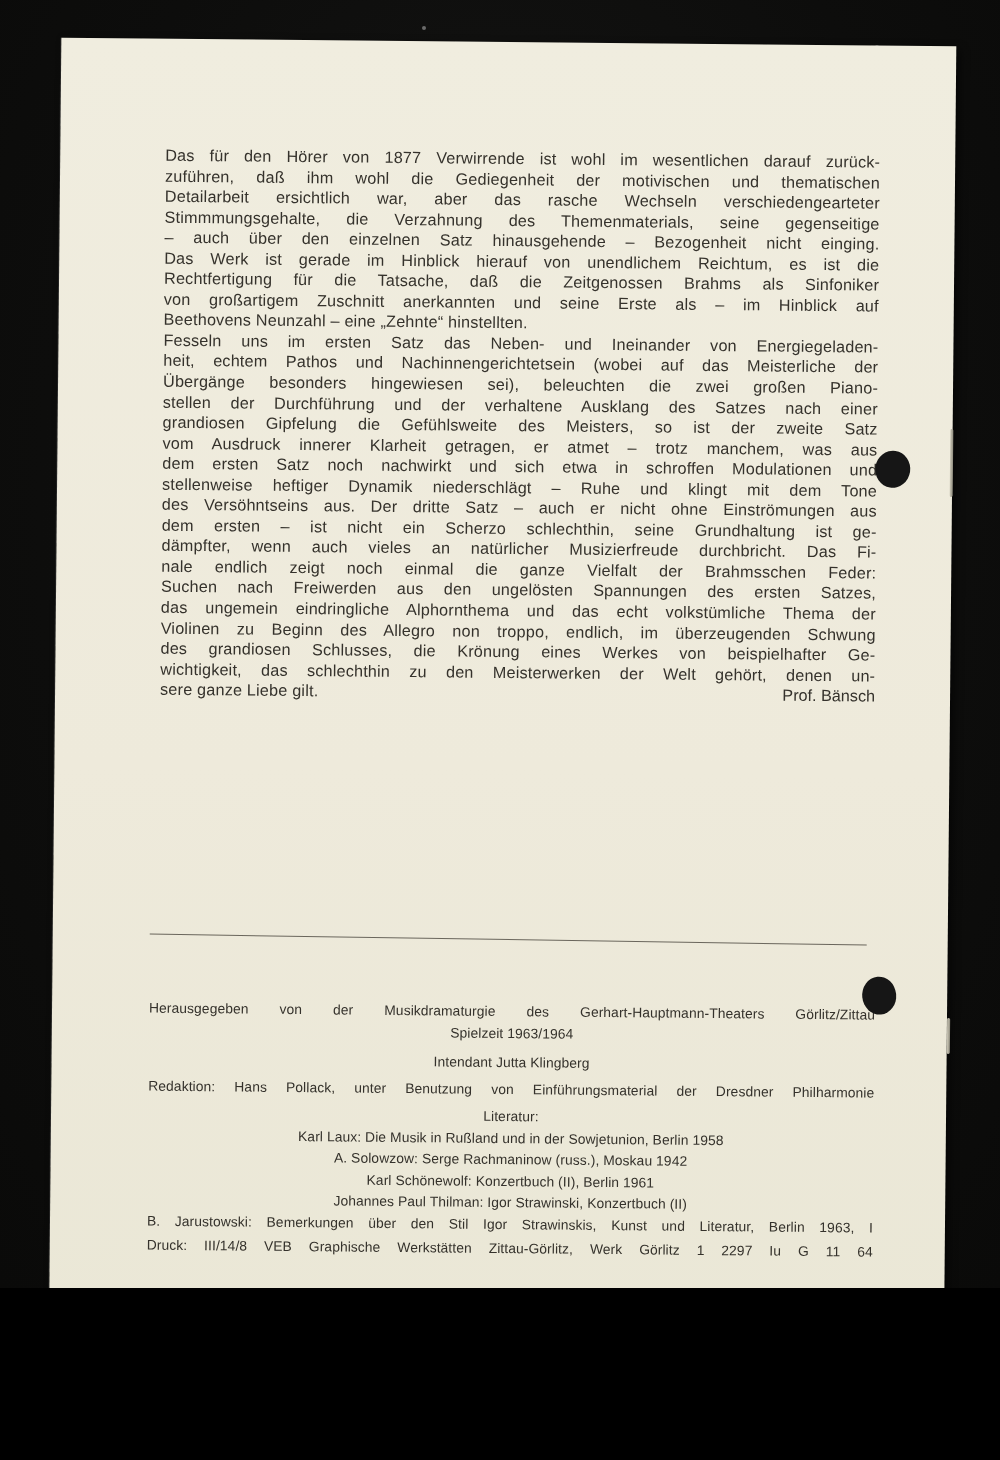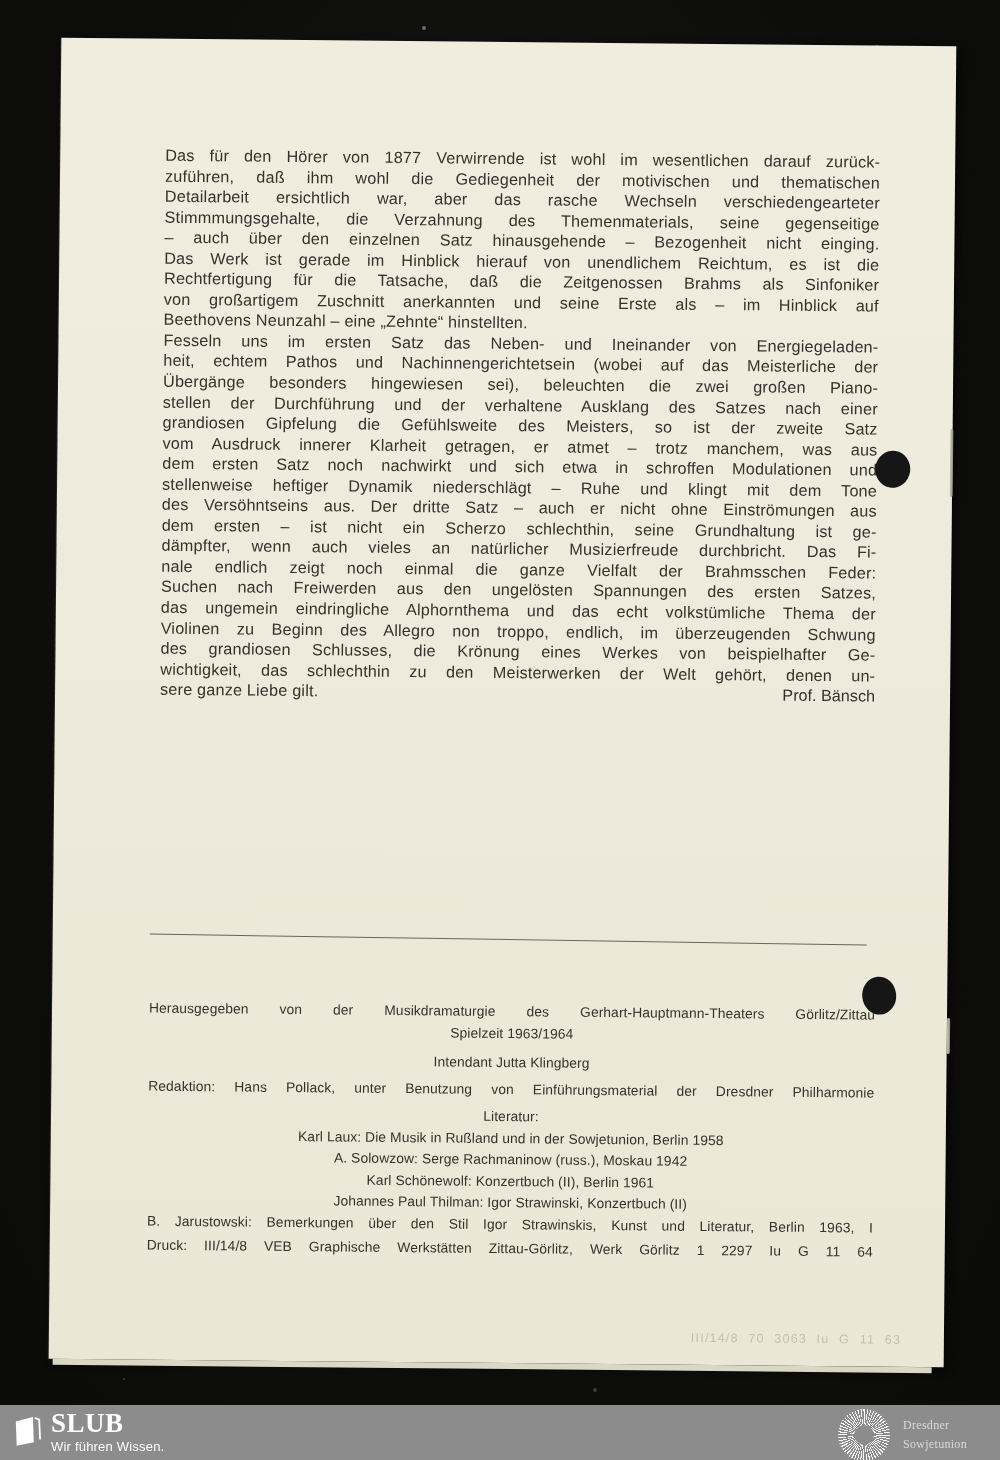--- a/index.html
+++ b/index.html
@@ -1,17 +1,17 @@
 <!DOCTYPE html>
 <html><head>
 <meta charset="utf-8">
 <style>
   html,body{margin:0;padding:0;background:#000;}
   .stage{
-    position:relative;width:1000px;height:1460px;overflow:hidden;
+    position:relative;width:1000px;height:1288px;overflow:hidden;
     background:radial-gradient(ellipse at 50% 40%, #161615 0%, #0d0d0c 65%, #0a0a09 100%);
     font-family:"Liberation Sans",sans-serif;
   }
   .specks{position:absolute;left:0;top:0;width:2px;height:2px;border-radius:50%;
     box-shadow:423px 27px 0 1px rgba(255,255,255,.38),
                876px 46px 0 1px rgba(255,255,255,.30),
                938px 118px 0 0 rgba(255,255,255,.25),
                123px 1378px 0 0 rgba(255,255,255,.22),
                594px 1389px 0 1px rgba(255,255,255,.20);}
   

